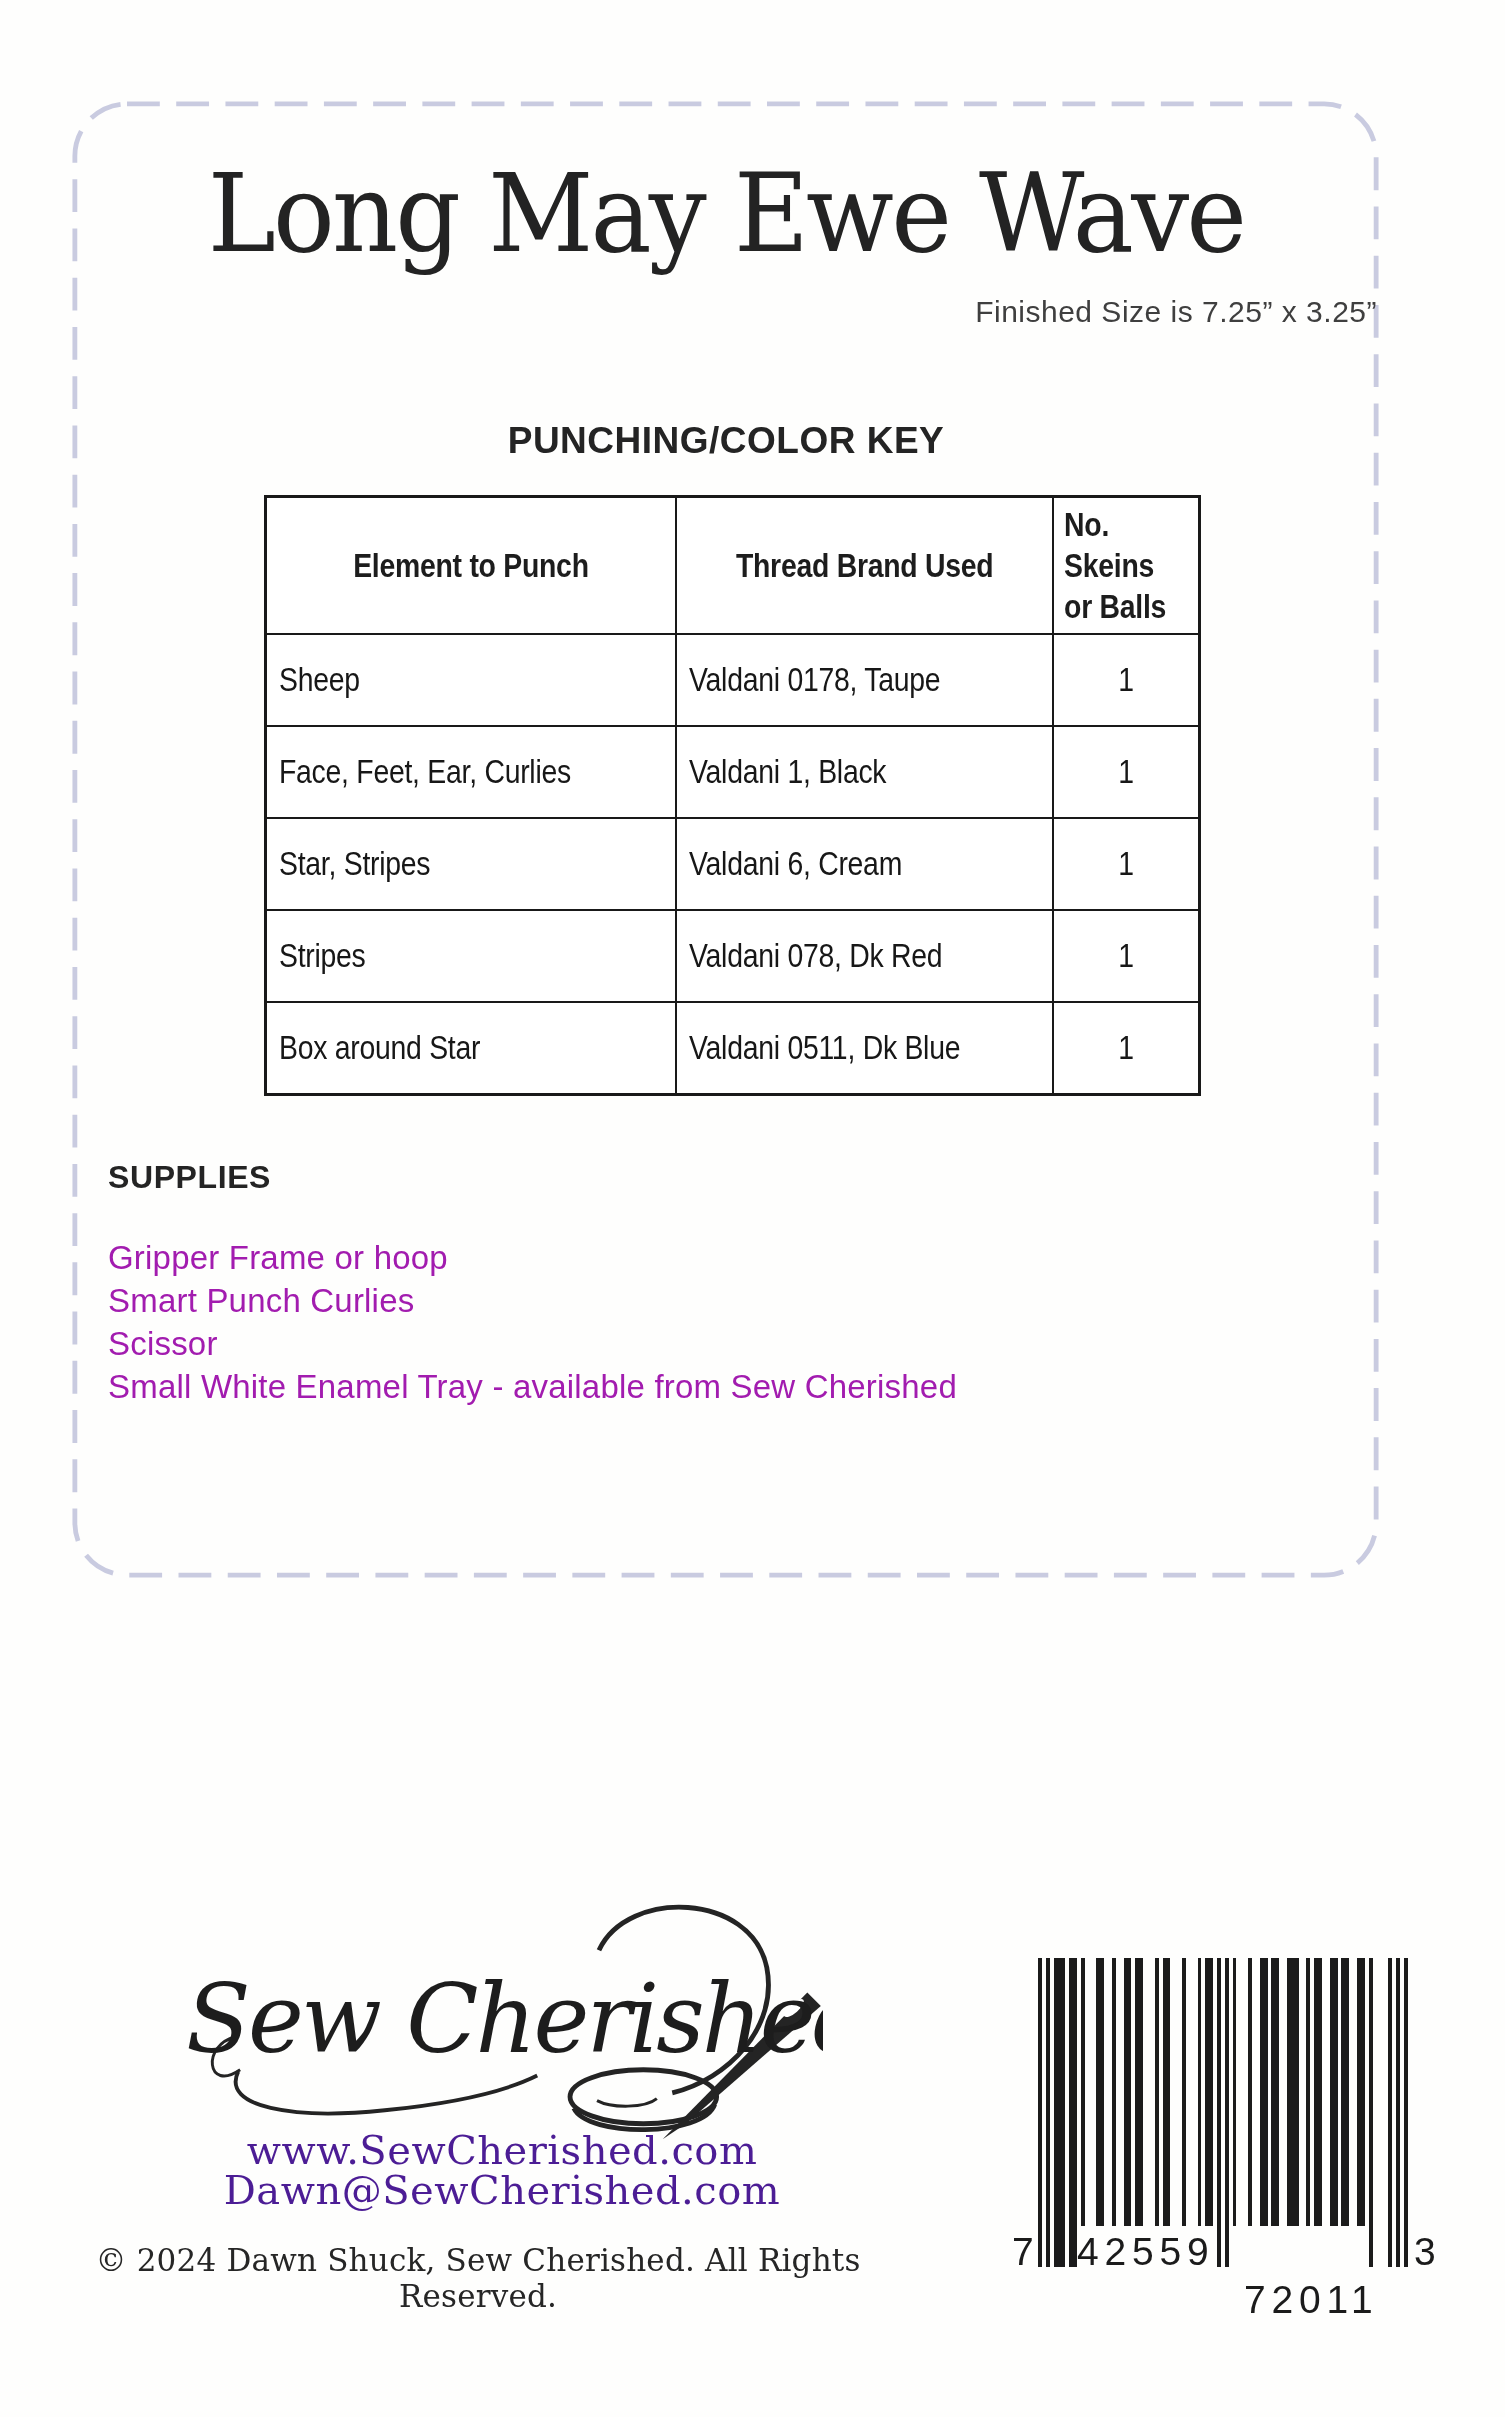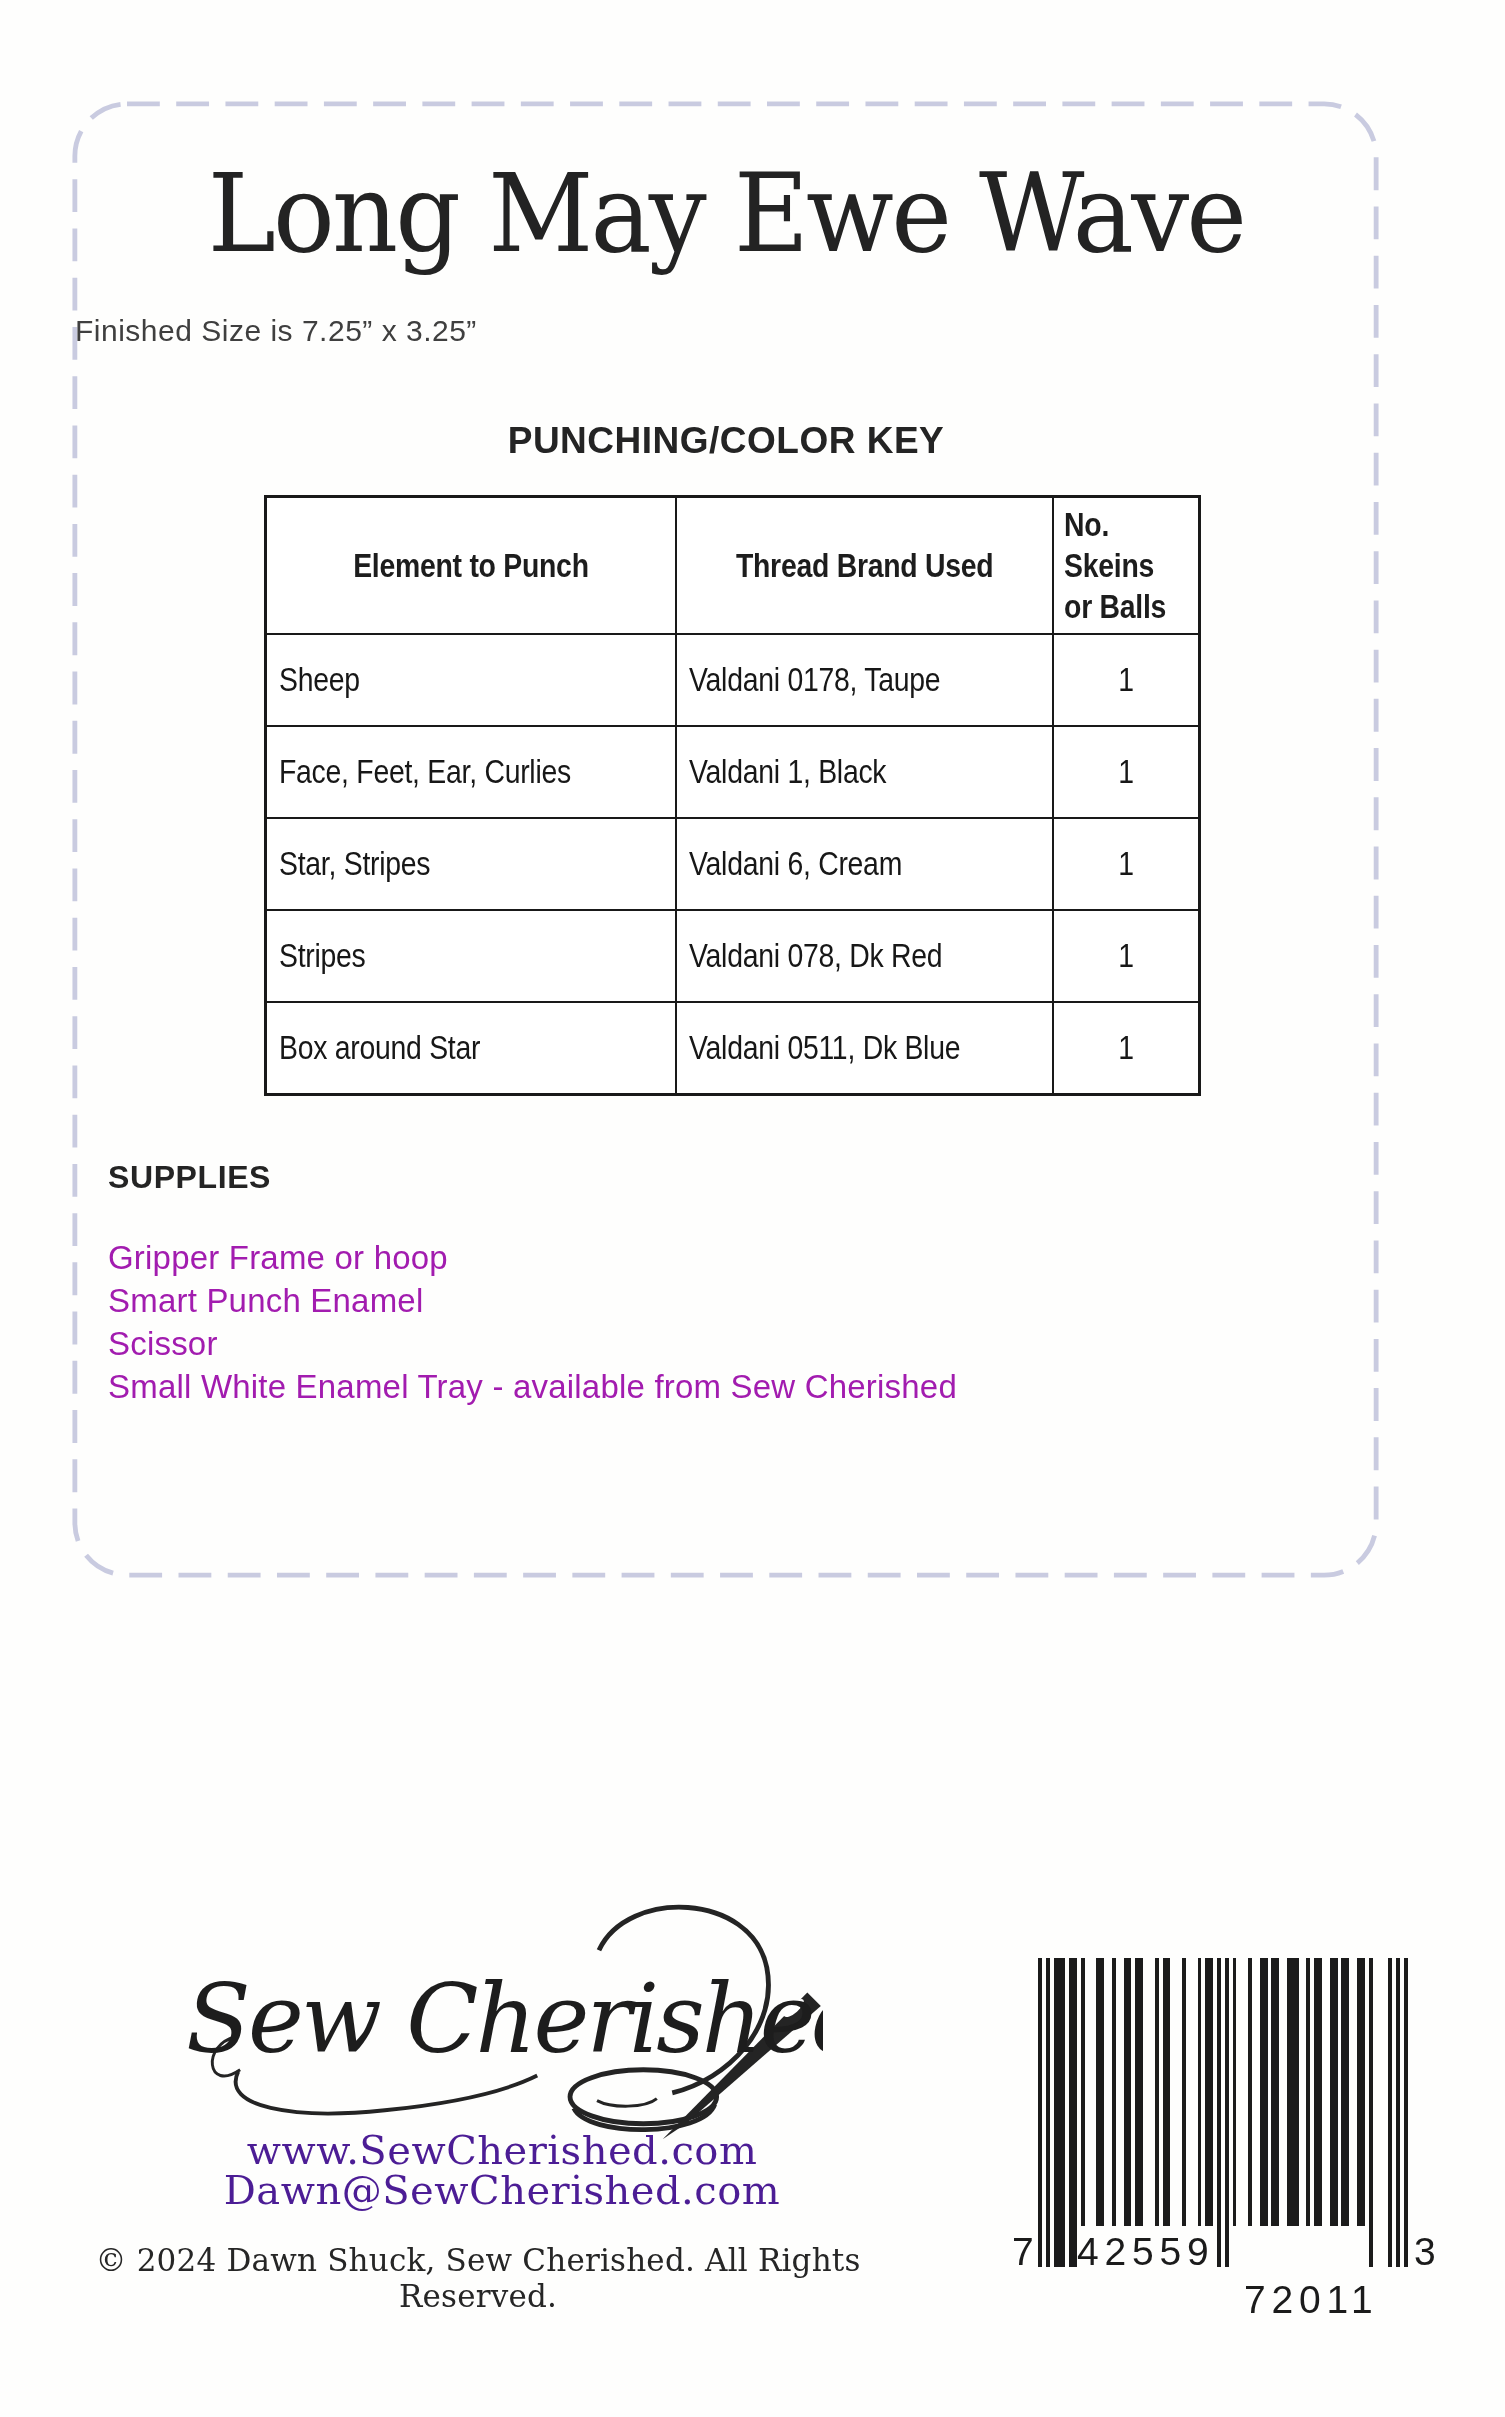--- a/index.html
+++ b/index.html
@@ -12,22 +12,22 @@
   .card-border-svg{position:absolute;left:71px;top:100px;width:1309px;height:1479px;}
   .card{position:absolute;left:75px;top:104px;width:1302px;height:1471px;}
 
   .title{
     position:absolute;left:0;top:56px;width:100%;text-align:center;
     font-family:"DejaVu Serif","Liberation Serif",serif;
     font-size:108px;line-height:1;letter-spacing:-2.9px;color:#232323;
     transform:scaleX(0.95);
   }
   .subtitle{
-    position:absolute;left:0;top:191px;width:100%;text-align:left;
-    font-size:30px;letter-spacing:0.5px;color:#3f3f3f;margin-top:19px;
+    position:absolute;left:0;top:191px;width:100%;text-align:right;
+    font-size:30px;letter-spacing:0.5px;color:#3f3f3f;
   }
   .key-heading{
     position:absolute;left:0;top:316px;width:100%;text-align:center;
     font-size:37px;font-weight:bold;letter-spacing:0.5px;color:#242424;
   }
 
   
   .key-table{
     position:absolute;left:189px;top:391px;width:931px;
     border:3.9px solid #191919;background:#fff;
@@ -156,21 +156,21 @@
         </div>
       <div class="tcell c3">
           <span class="cond ctr">1</span>
         </div>
     </div>
   </div>
 
   <div class="supplies-heading">SUPPLIES</div>
   <div class="supplies-list">
     <div>Gripper Frame or hoop</div>
-    <div>Smart Punch Enamel</div>
+    <div>Smart Punch Curlies</div>
     <div>Scissor</div>
     <div>Small White Enamel Tray - available from Sew Cherished</div>
   </div>
 </div>
 
 <svg class="logo" viewBox="0 0 664 254">
 
   <path d="M58 178 C 40 215, 115 228, 210 218 C 290 210, 340 196, 368 182" fill="none" stroke="#242424" stroke-width="4"></path>
   <path d="M60 176 C 25 200, 20 150, 55 142" fill="none" stroke="#242424" stroke-width="3"></path>
 

